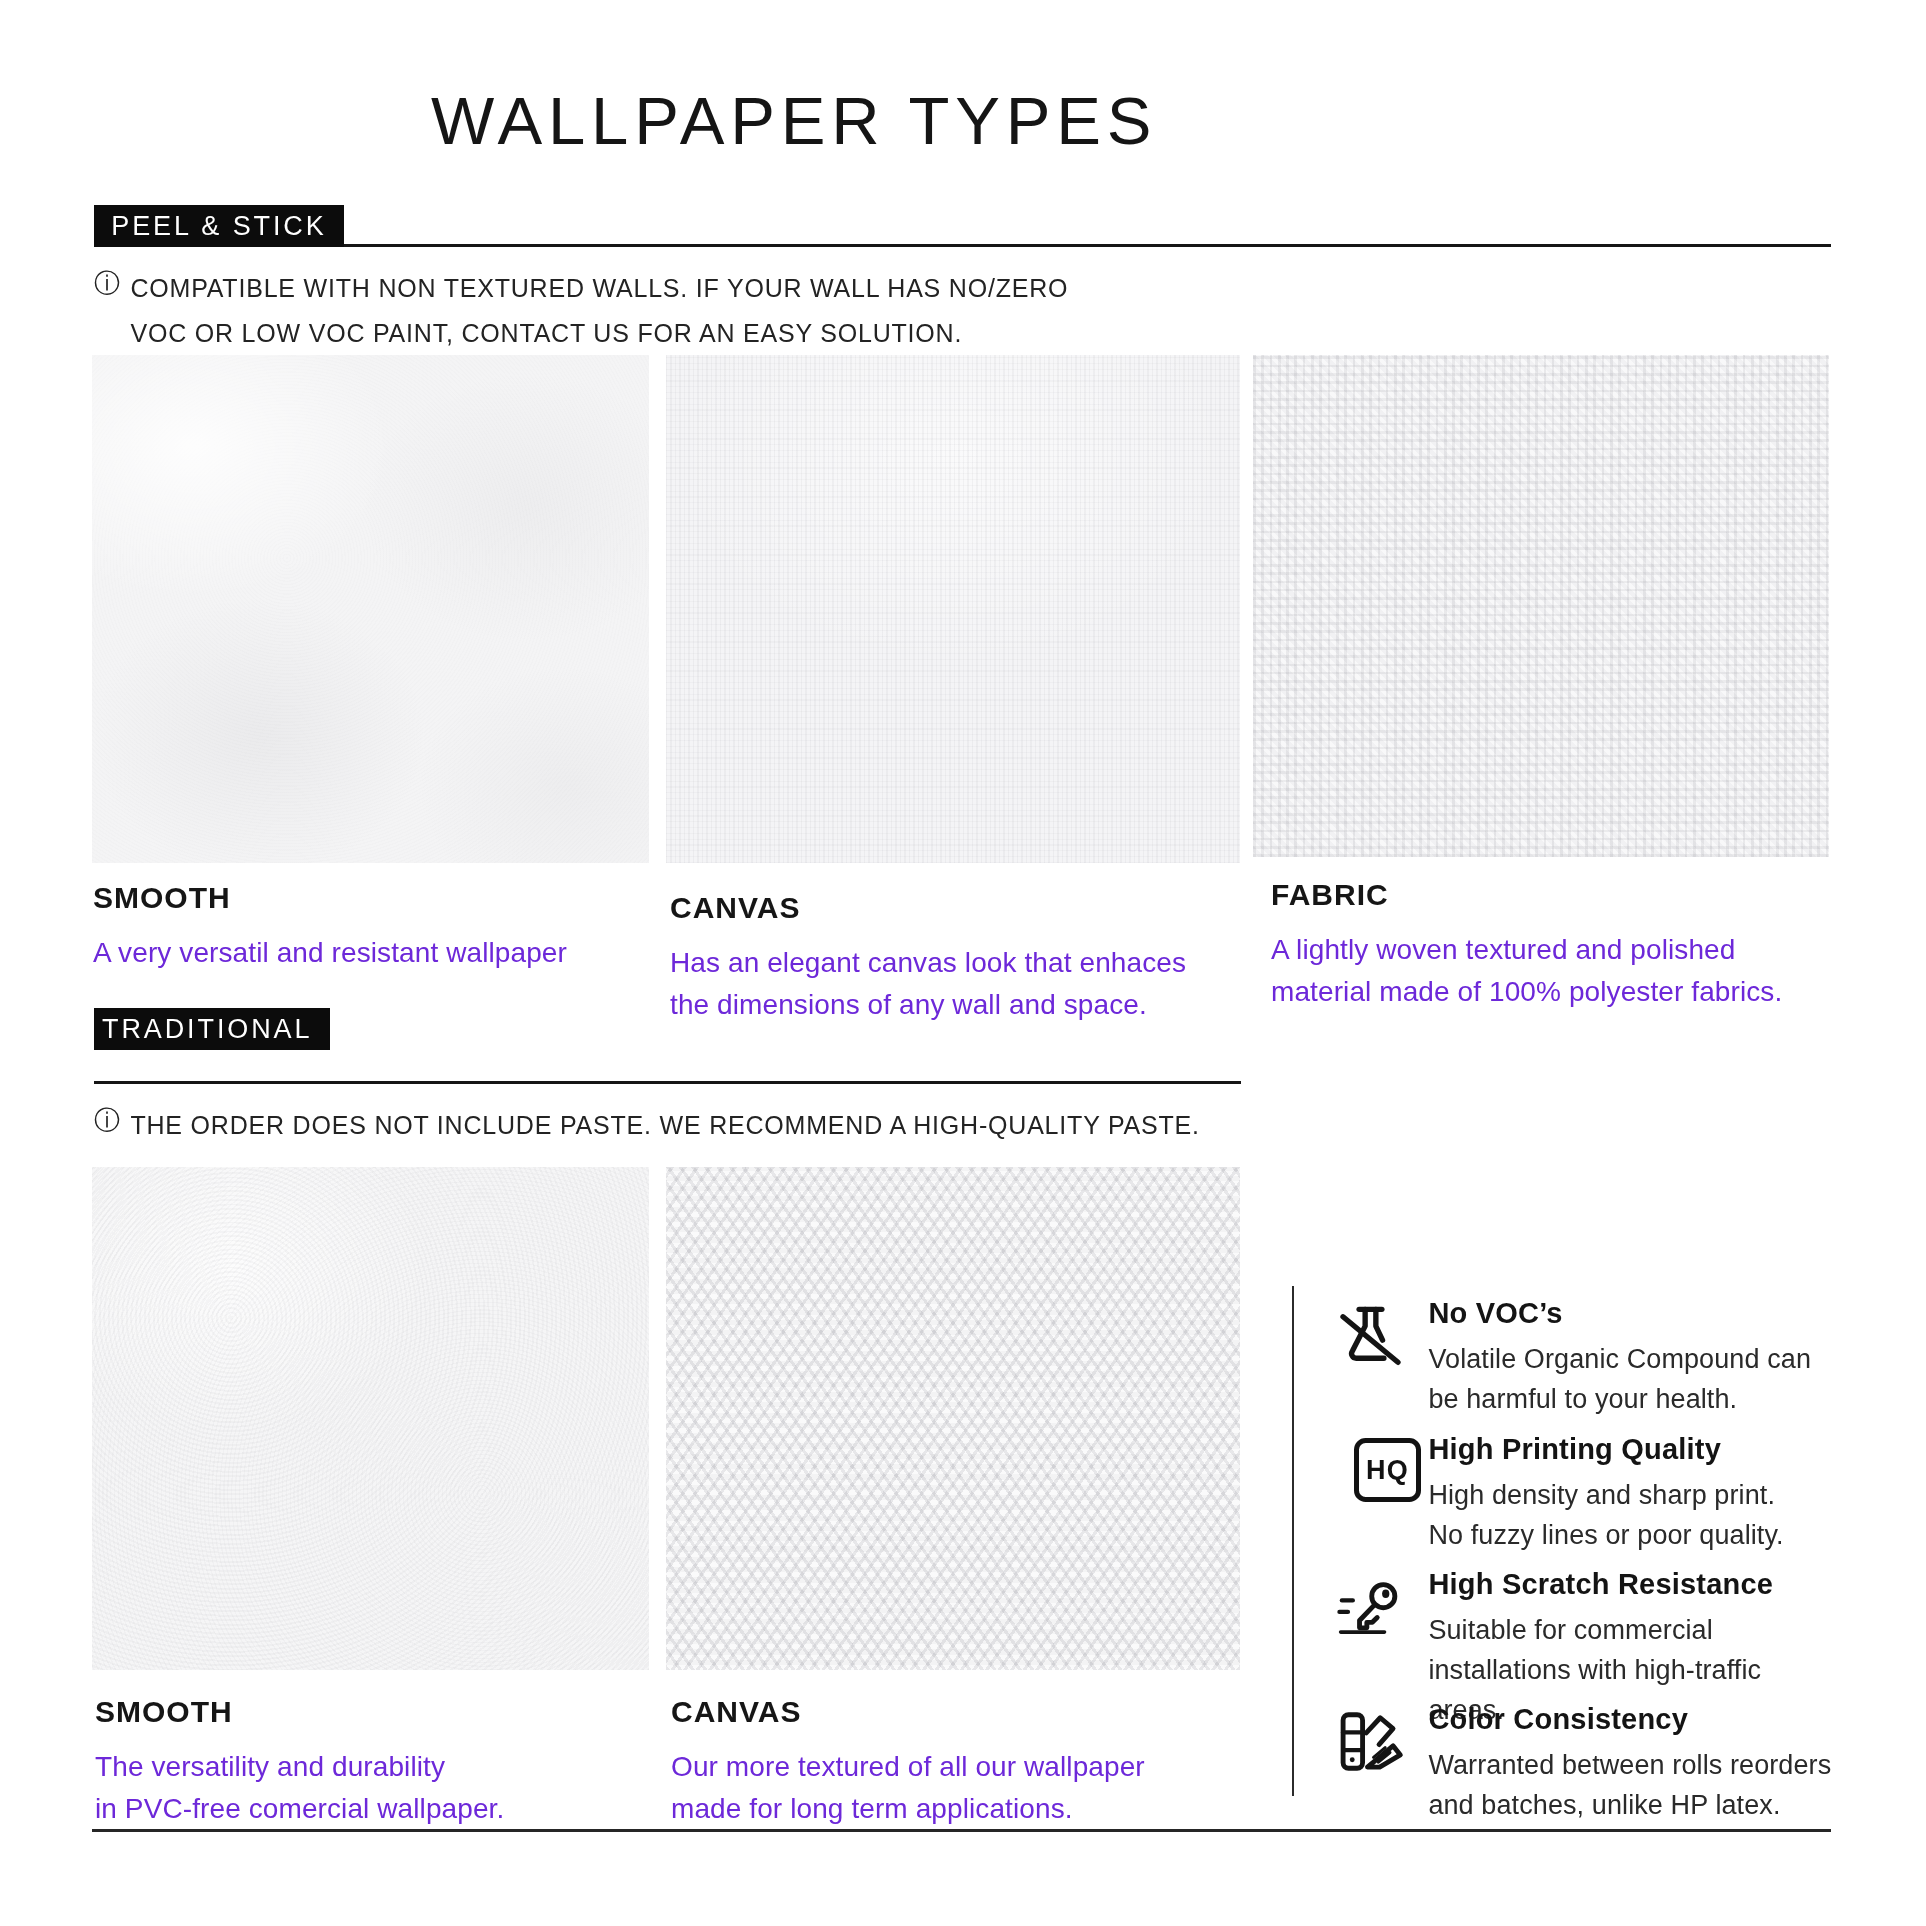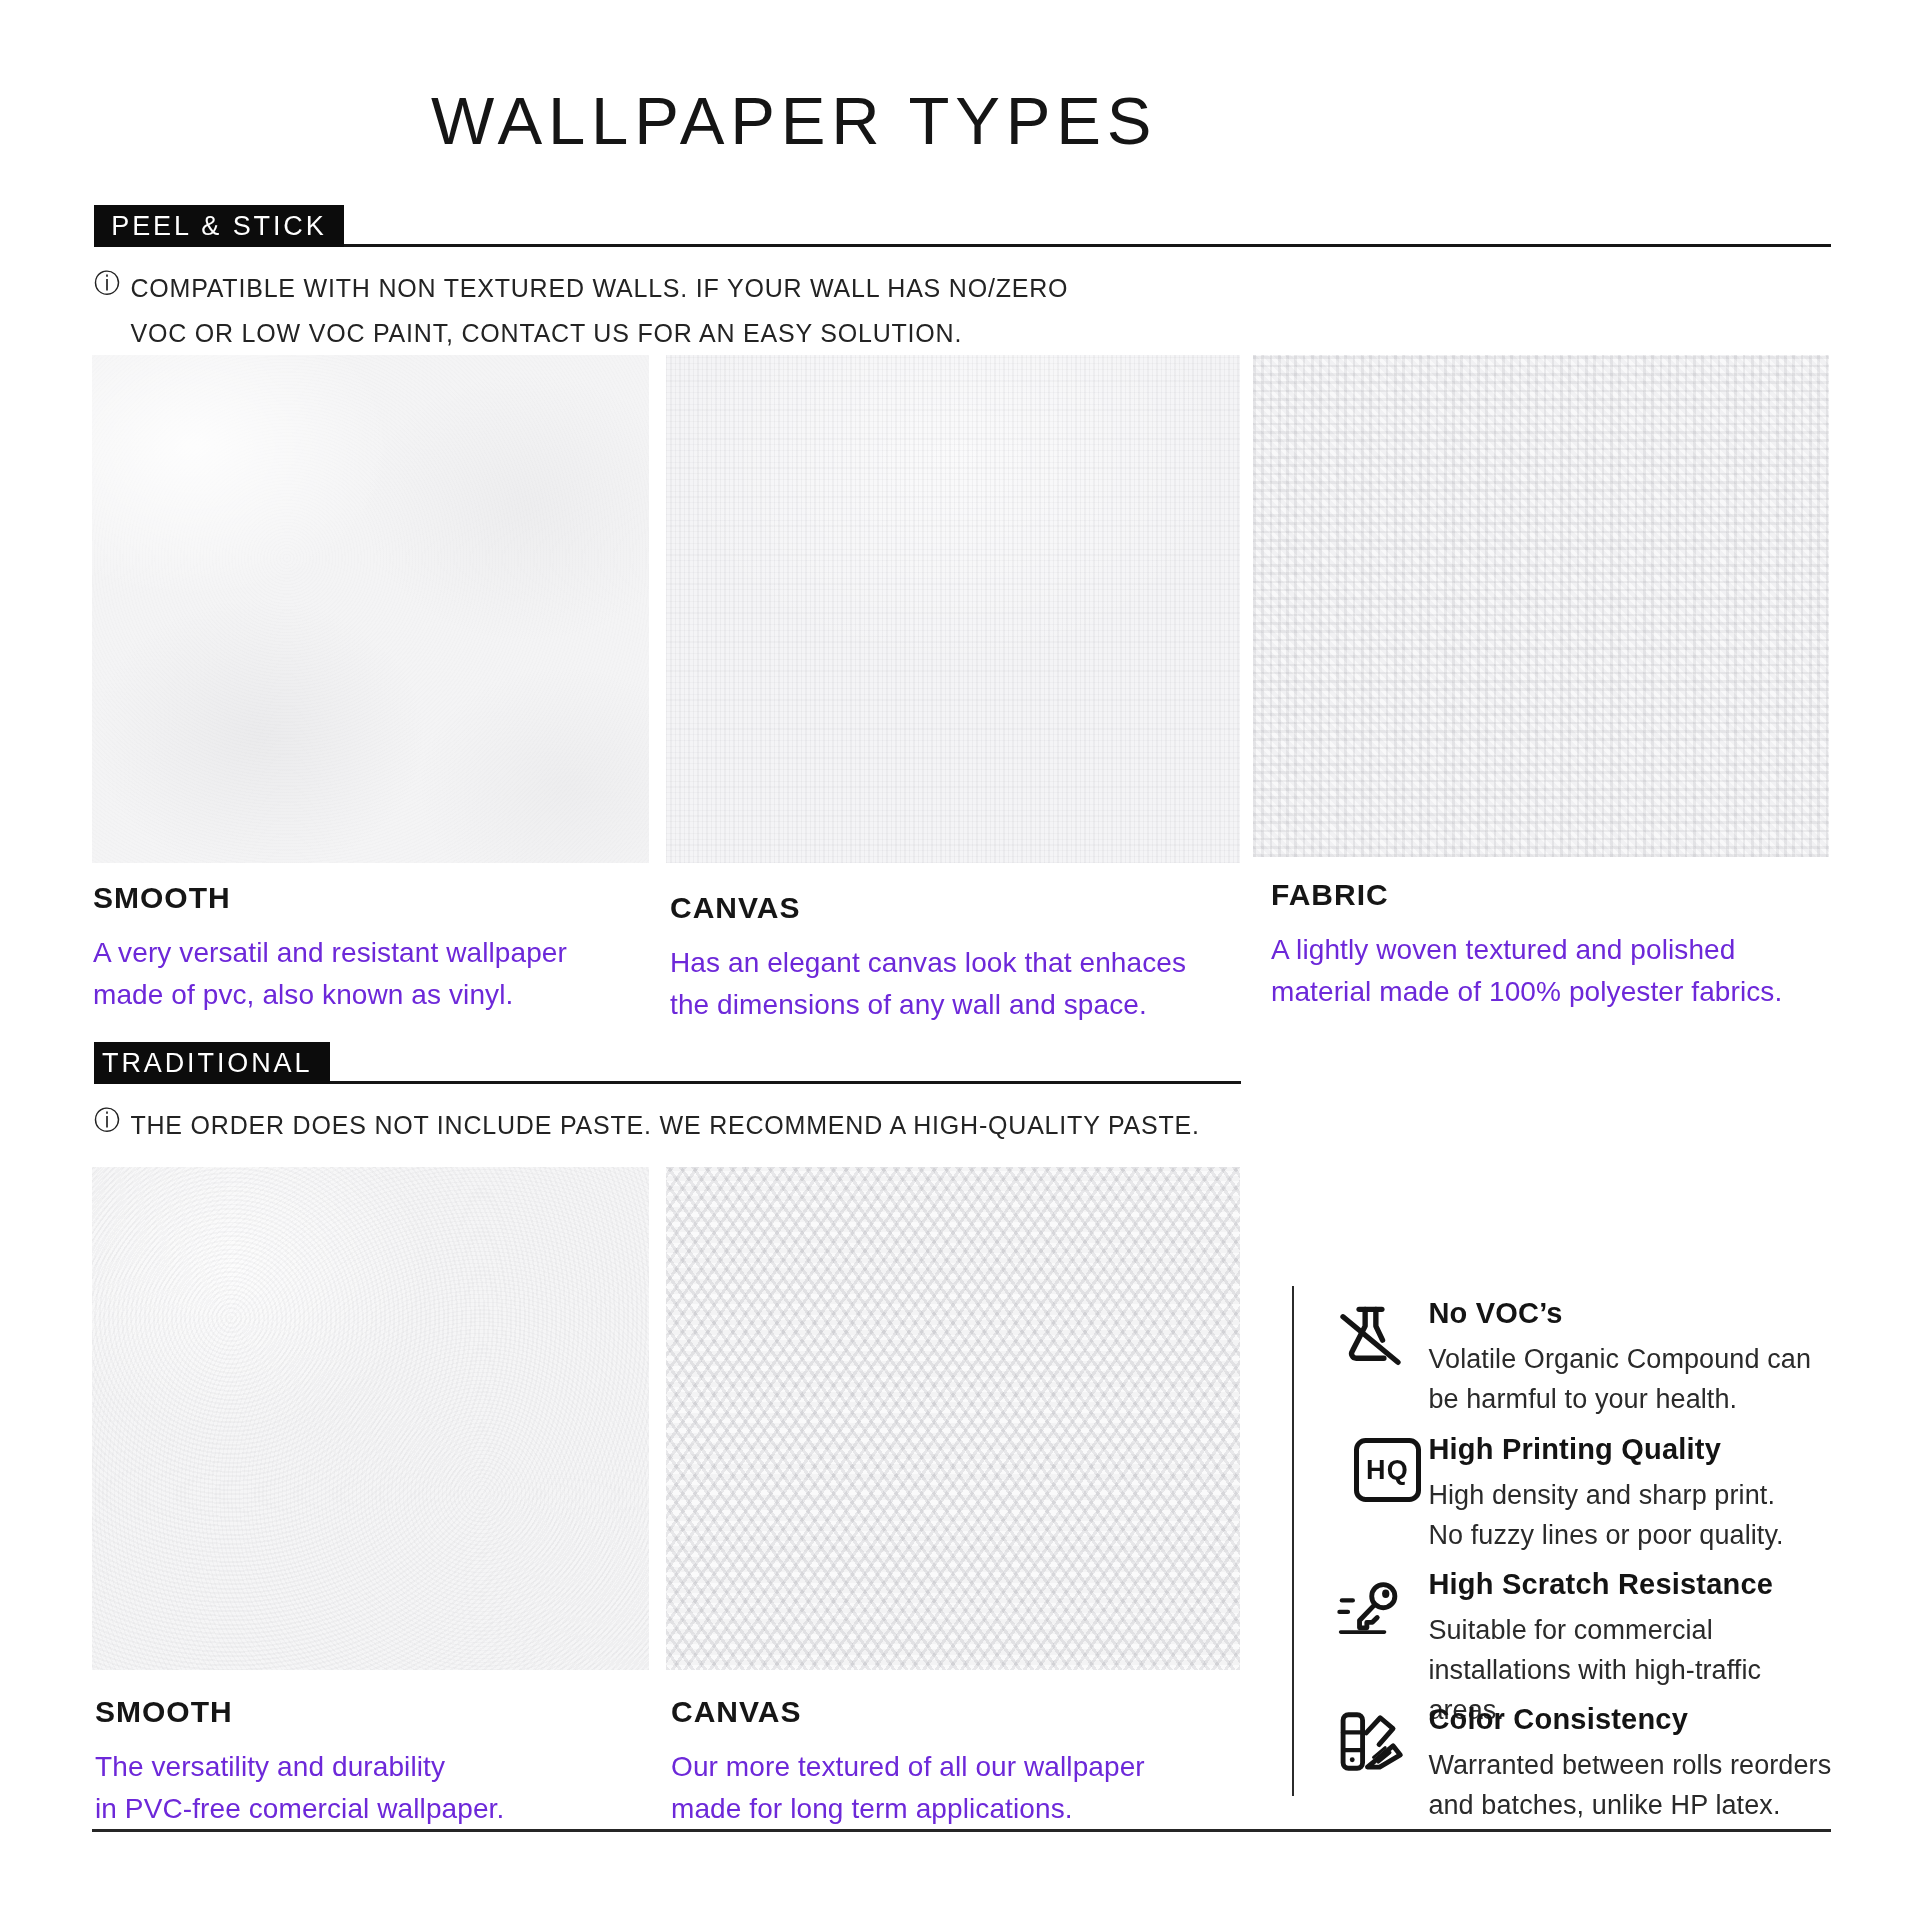--- a/index.html
+++ b/index.html
@@ -131,40 +131,39 @@
   </div>
 
   <div class="swatch tex-smooth-vinyl" style="left:92px; top:355px; width:557px; height:508px;"></div>
   <div class="swatch tex-fine-canvas" style="left:666px; top:355px; width:574px; height:508px;"></div>
   <div class="swatch tex-woven-fabric" style="left:1253px; top:355px; width:576px; height:502px;"></div>
 
   <div class="caption" style="left:93px; top:881px;">
     <div class="cap-name">SMOOTH</div>
     <div class="cap-desc">
       <div>A very versatil and resistant wallpaper</div>
-      <div>made of pvc, also known as vinyl.</div>
     </div>
   </div>
   <div class="caption" style="left:670px; top:891px;">
     <div class="cap-name">CANVAS</div>
     <div class="cap-desc">
       <div>Has an elegant canvas look that enhaces</div>
       <div>the dimensions of any wall and space.</div>
     </div>
   </div>
   <div class="caption" style="left:1271px; top:878px;">
     <div class="cap-name">FABRIC</div>
     <div class="cap-desc">
       <div>A lightly woven textured and polished</div>
       <div>material made of 100% polyester fabrics.</div>
     </div>
   </div>
 
   <div class="section-rule" style="left:94px; top:1081px; width:1147px;"></div>
-  <div class="section-label" style="left:94px; top:1042px;padding-left:8px;">TRADITIONAL</div>
+  <div class="section-label" style="left:94px; top:1008px;padding-left:8px;">TRADITIONAL</div>
 
   <div class="info-note" style="left:94px; top:1103px;">
     <span class="i-icon">ⓘ</span>
     <div class="note-lines">
       <div>THE ORDER DOES NOT INCLUDE PASTE. WE RECOMMEND A HIGH-QUALITY PASTE.</div>
     </div>
   </div>
 
   <div class="swatch tex-smooth-pvc-free" style="left:92px; top:1167px; width:557px; height:503px;"></div>
   <div class="swatch tex-rough-canvas" style="left:666px; top:1167px; width:574px; height:503px;"></div>

